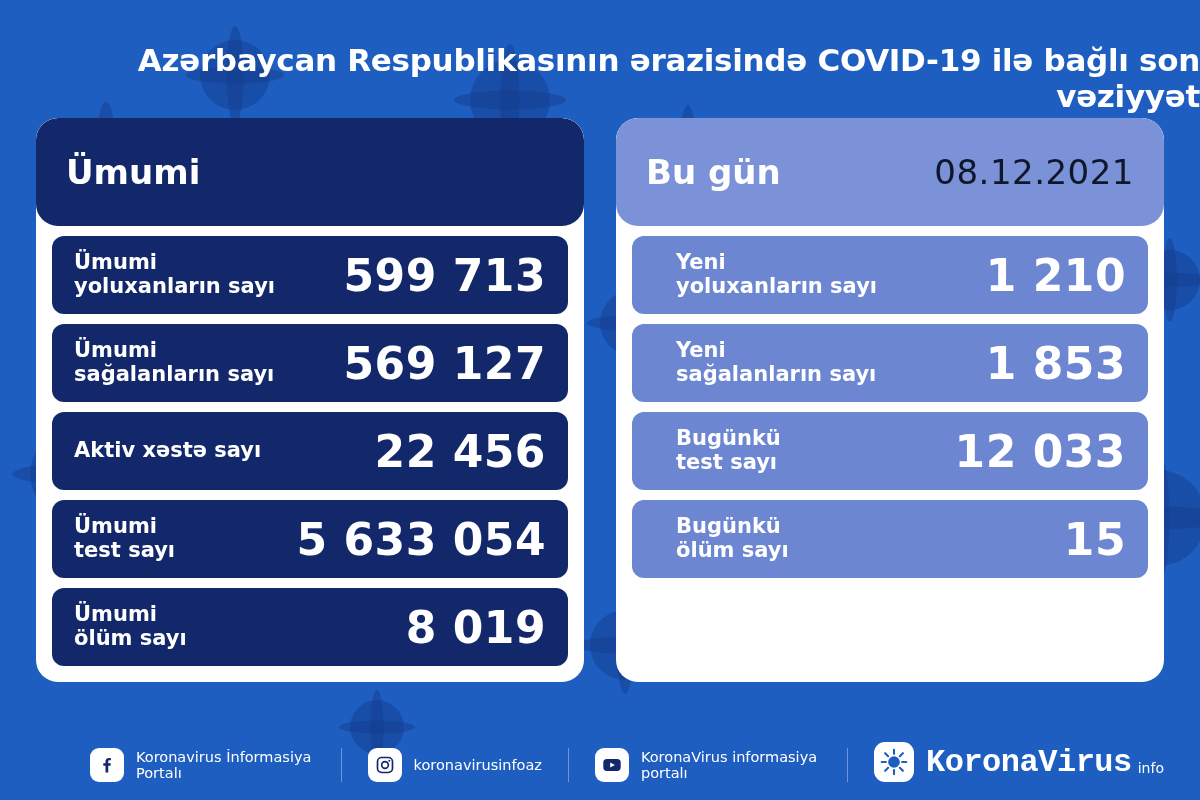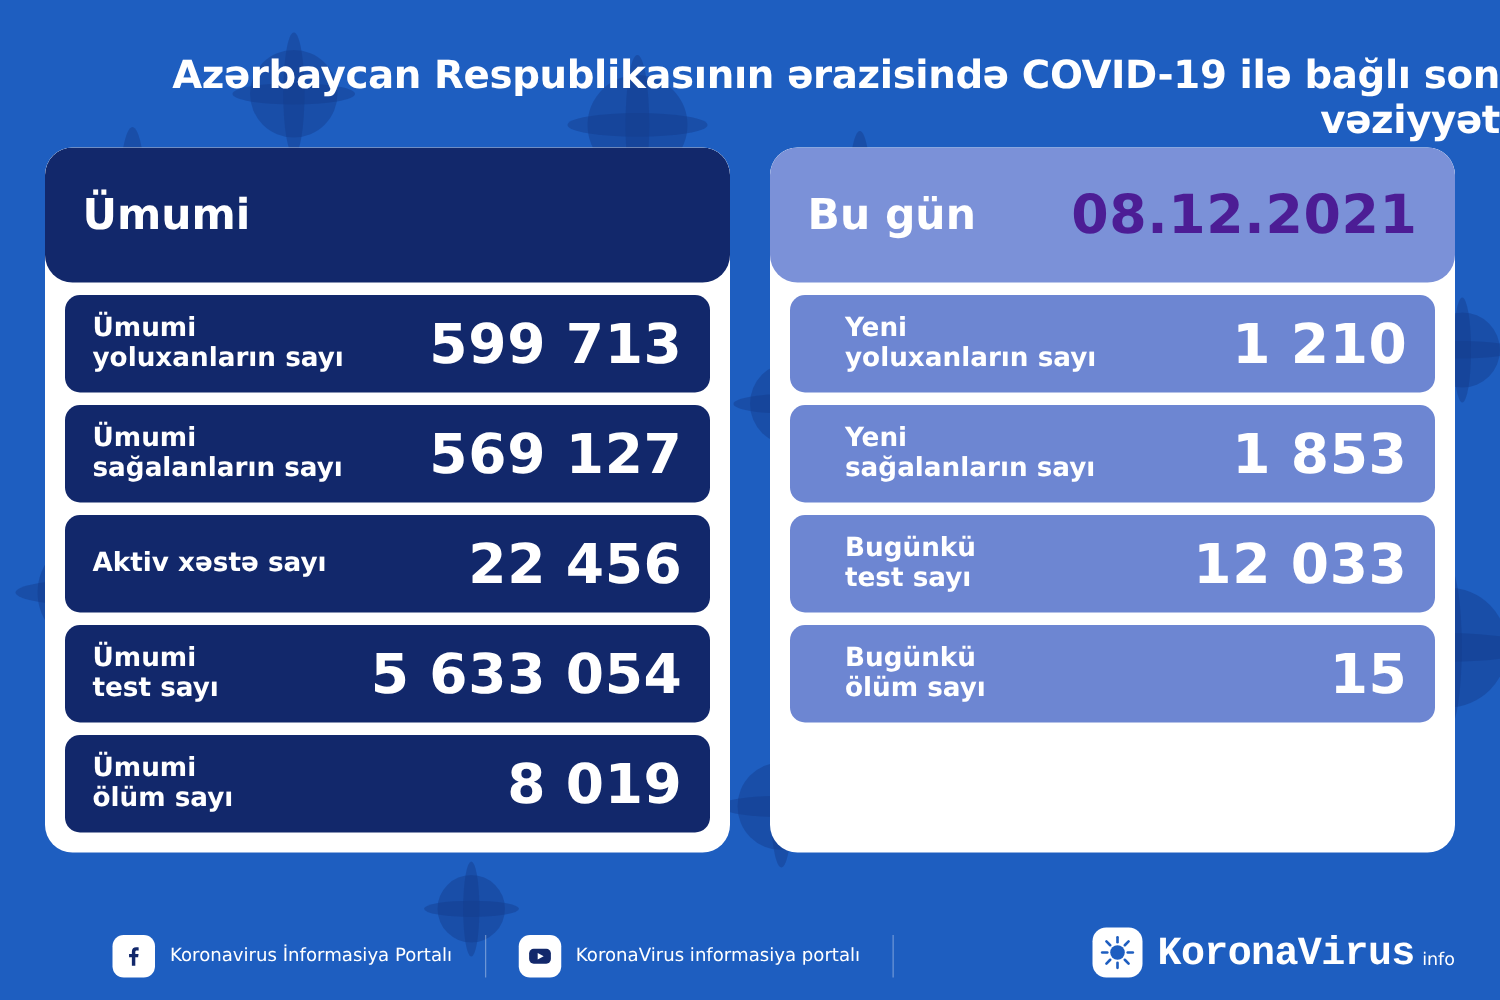--- a/index.html
+++ b/index.html
@@ -100,23 +100,23 @@
   .head-left  { background: #12286b; }
   .head-right { background: #7b91d8; }
   .head-title {
     color: #ffffff;
     font-size: 34px;
     font-weight: bold;
     font-family: "DejaVu Sans", sans-serif;
     flex: 1;
   }
   .head-date {
-    color: #4c1d95;
-    font-size: 43px;
-    font-weight: bold;
+    color: #0f172a;
+    font-size: 34px;
+    font-weight: normal;
     font-family: "DejaVu Sans", sans-serif;
     letter-spacing: 0.5px;
   }
 
   .rows {
     padding: 10px 16px 16px 16px;
     display: flex;
     flex-direction: column;
     gap: 10px;
   }
@@ -293,20 +293,30 @@
 
     <div class="social">
       <span class="sicon">
         <svg width="20" height="20" viewBox="0 0 24 24">
             <path fill="#12286b" d="M13.5 21v-8h2.7l.4-3.1h-3.1V7.9c0-.9.25-1.5 1.55-1.5H16.7V3.6c-.29-.04-1.28-.13-2.44-.13-2.42 0-4.07 1.48-4.07 4.19V9.9H7.5V13h2.69v8h3.31z"></path>
           </svg>
       </span>
       <span class="social-label">Koronavirus İnformasiya Portalı</span>
     </div>
 
+    <div class="social">
+      <span class="sicon">
+        <svg width="20" height="20" viewBox="0 0 24 24">
+          <rect x="3" y="3" width="18" height="18" rx="5" fill="none" stroke="#12286b" stroke-width="2"></rect>
+          <circle cx="12" cy="12" r="4" fill="none" stroke="#12286b" stroke-width="2"></circle>
+          <circle cx="17.2" cy="6.8" r="1.2" fill="#12286b"></circle>
+        </svg>
+      </span>
+      <span class="social-label">koronavirusinfoaz</span>
+    </div>
 
     <div class="social">
       <span class="sicon">
         <svg width="22" height="22" viewBox="0 0 24 24">
           <rect x="2.5" y="5.5" width="19" height="13" rx="4" fill="#12286b"></rect>
           <path d="M10 9.2l5.2 2.8L10 14.8z" fill="#ffffff"></path>
         </svg>
       </span>
       <span class="social-label">KoronaVirus informasiya portalı</span>
     </div>

